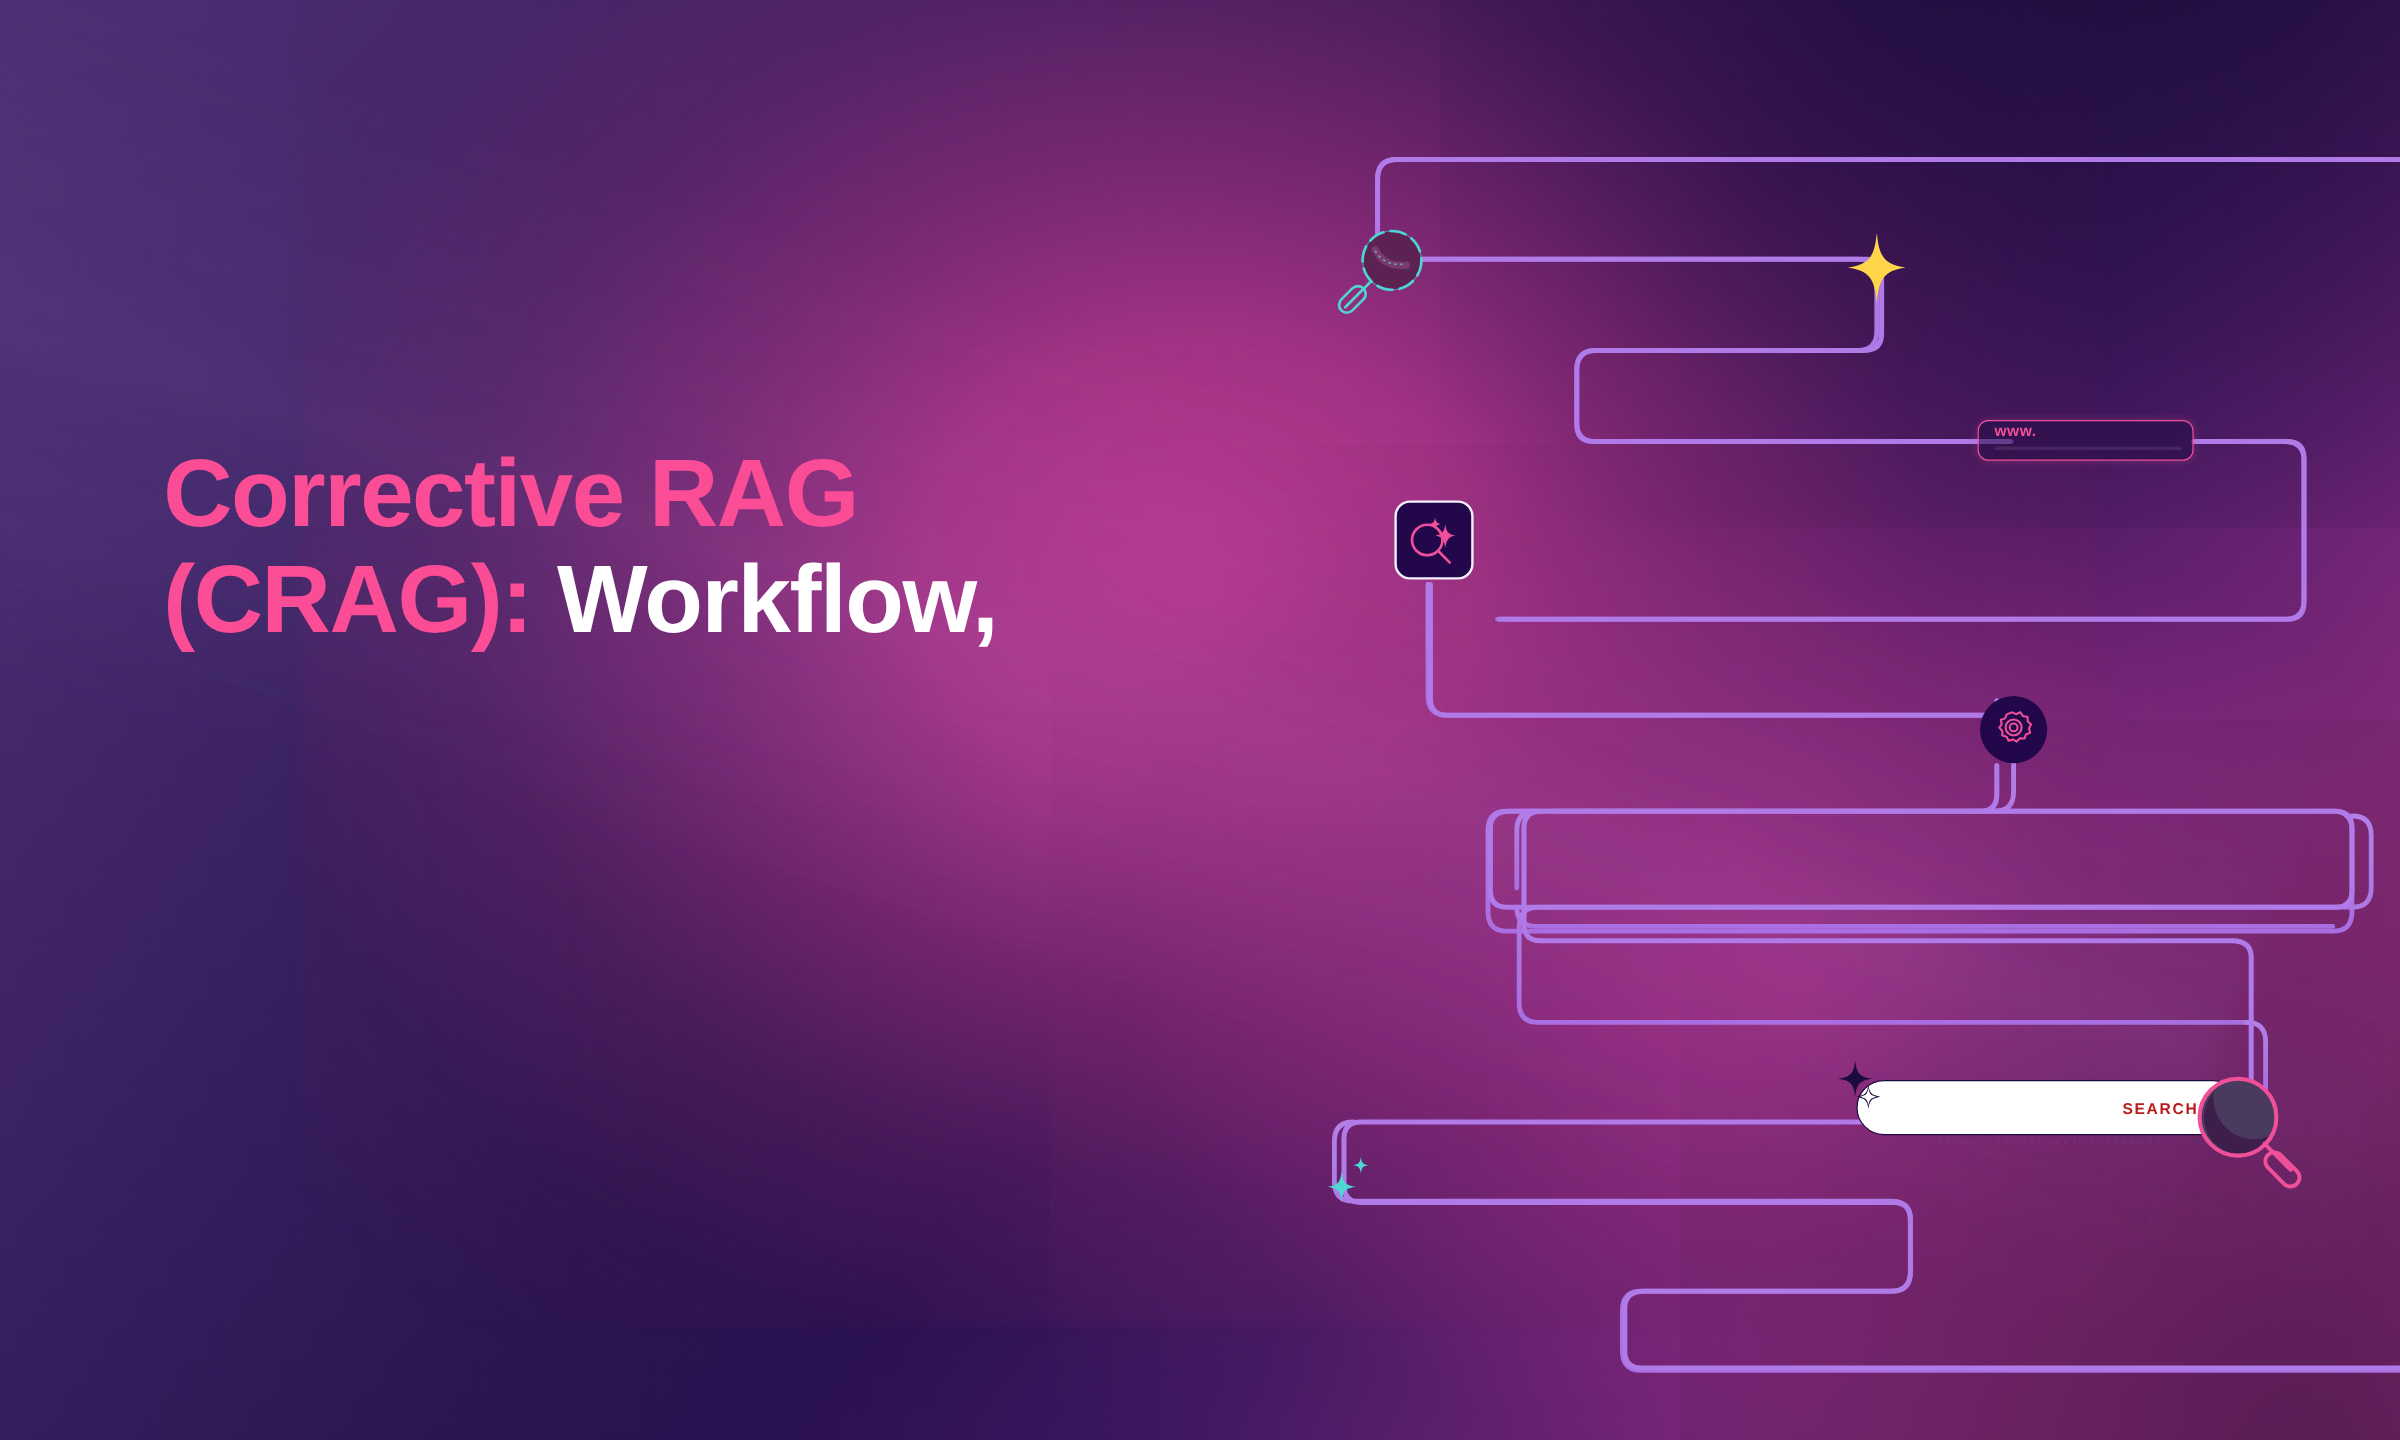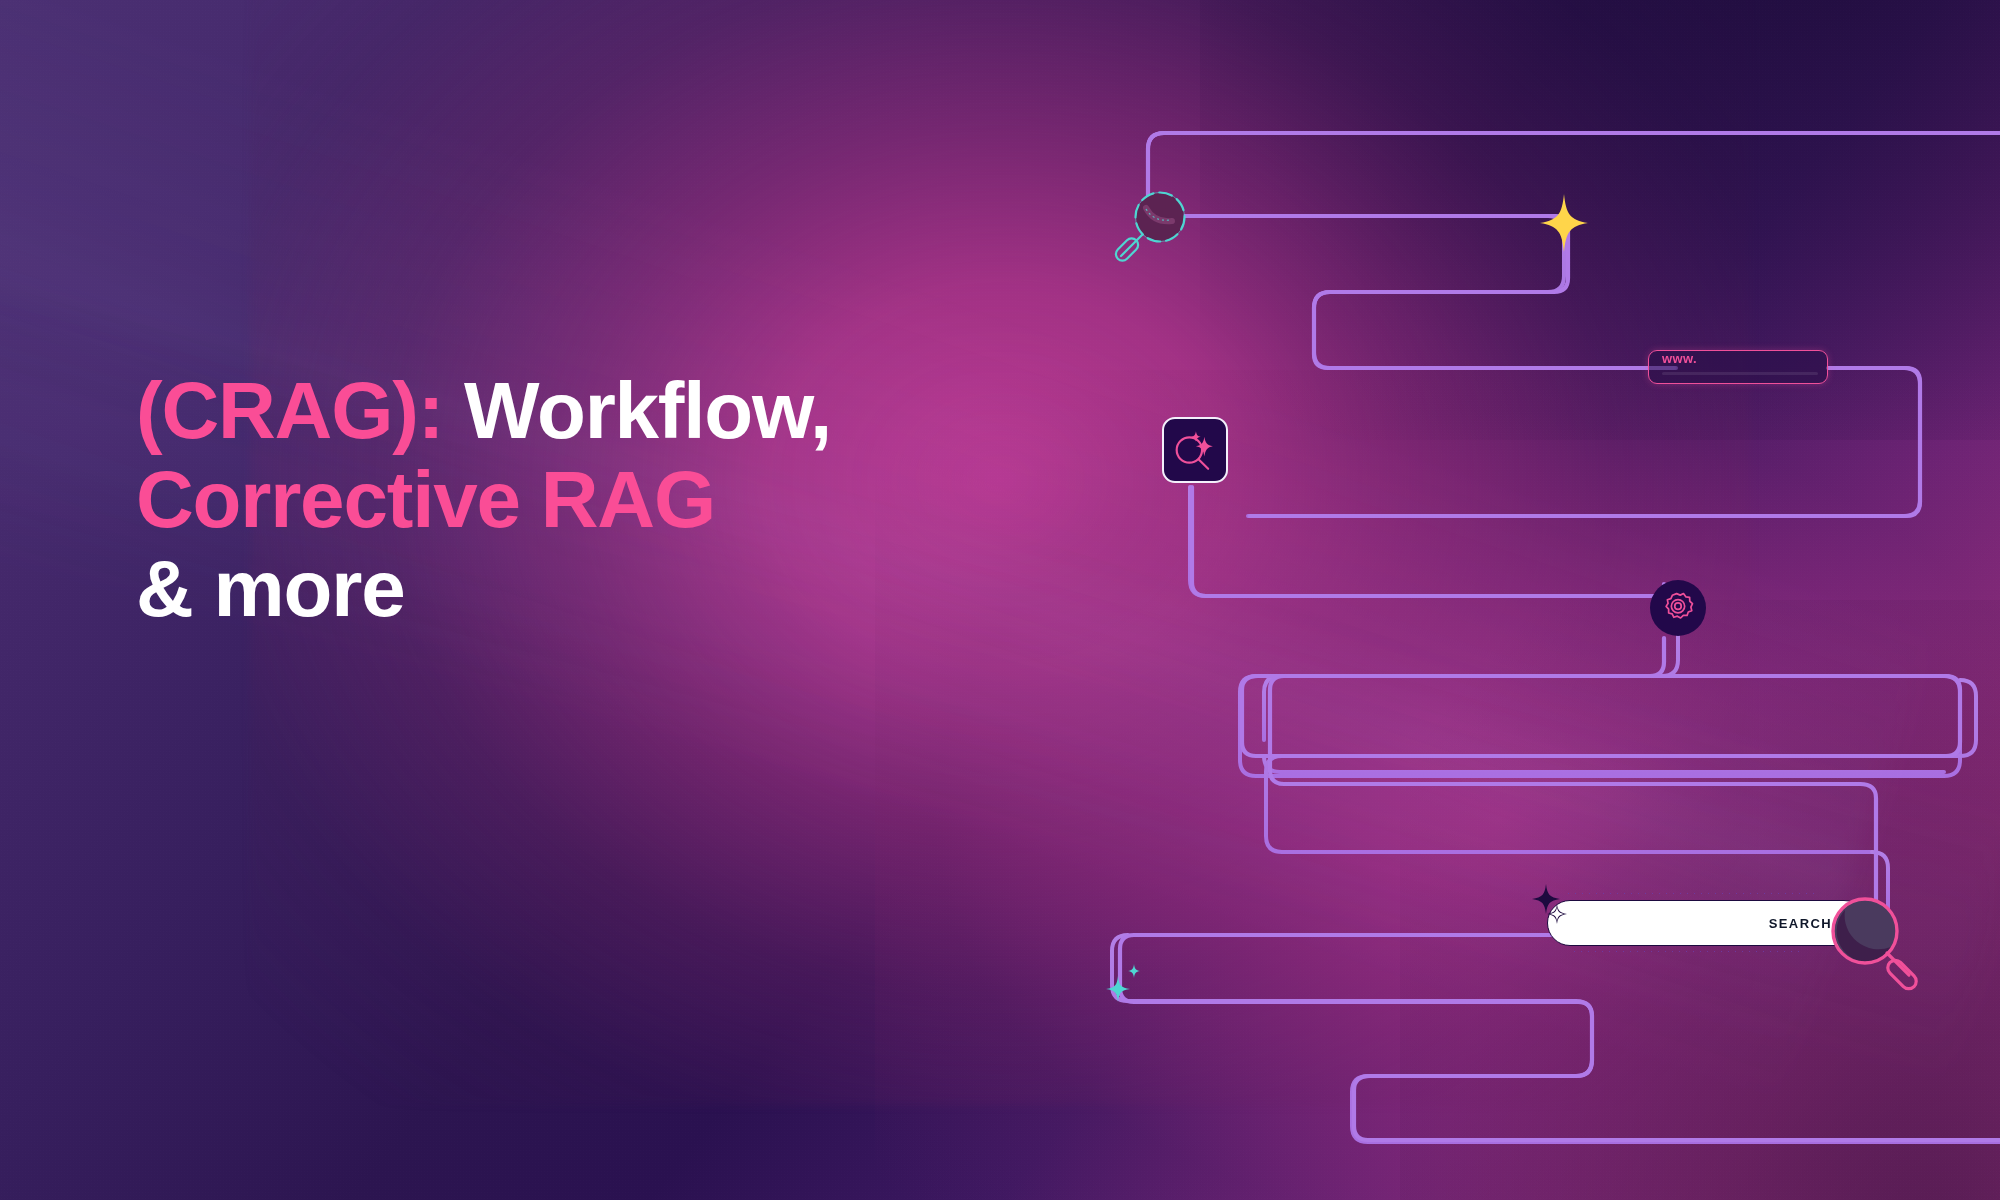--- a/index.html
+++ b/index.html
@@ -196,21 +196,21 @@
     width:320px; height:46px;
     background:#ffffff;
     border:1.5px solid #1d0a3f;
     border-radius:24px;
     display:flex; align-items:center; justify-content:flex-end;
   }
   #search-bar-white .searchlabel {
     font-size:13px;
     font-weight:700;
     letter-spacing:1.4px;
-    color:#0f172a;
+    color:#b91c1c;
     margin-right:34px;
   }
   .sbdots {
     position:absolute;
     height:5px;
     background-image:radial-gradient(#6c3ca8 0.9px, transparent 1px);
     background-size:7px 5px;
     opacity:.85;
   }
   #sbdots-top { left:30px; top:6px; width:252px; }
@@ -302,26 +302,25 @@
     <path d="M 1860 784 Q 1876 784 1876 798 L 1876 900"></path>
 
     <path d="M 1558 935 L 1134 935 Q 1120 935 1120 949 L 1120 988 Q 1120 1002 1134 1002
              L 1578 1002 Q 1592 1002 1592 1016 L 1592 1060 Q 1592 1076 1576 1076
              L 1370 1076 Q 1354 1076 1354 1090 L 1354 1126 Q 1354 1140 1368 1140 L 2010 1140"></path>
   </g>
 </svg>
 
 <div id="headline">
   <div class="ln">
+    <span class="accent">Corrective RAG</span>
+  </div>
+  <div class="ln">
     <span class="accent">(CRAG):</span><span> Workflow,</span>
   </div>
-  <div class="ln">
-    <span class="accent">Corrective RAG</span>
-  </div>
-  <div class="ln">&amp; more</div>
 </div>
 
 <div class="node" id="node-magnifier-teal">
   <svg viewBox="0 0 102 92" width="102" height="92">
 
     <circle cx="52" cy="27" r="24" fill="#5c2352"></circle>
 
     <path d="M 38 18 Q 46 33 64 31" fill="none" stroke="#7b3a6c" stroke-width="6" stroke-linecap="round"></path>
     <path d="M 38 19 Q 46 32 62 30" fill="none" stroke="#4fd6d2" stroke-width="1.2" stroke-dasharray="2 3" opacity=".85"></path>
 

